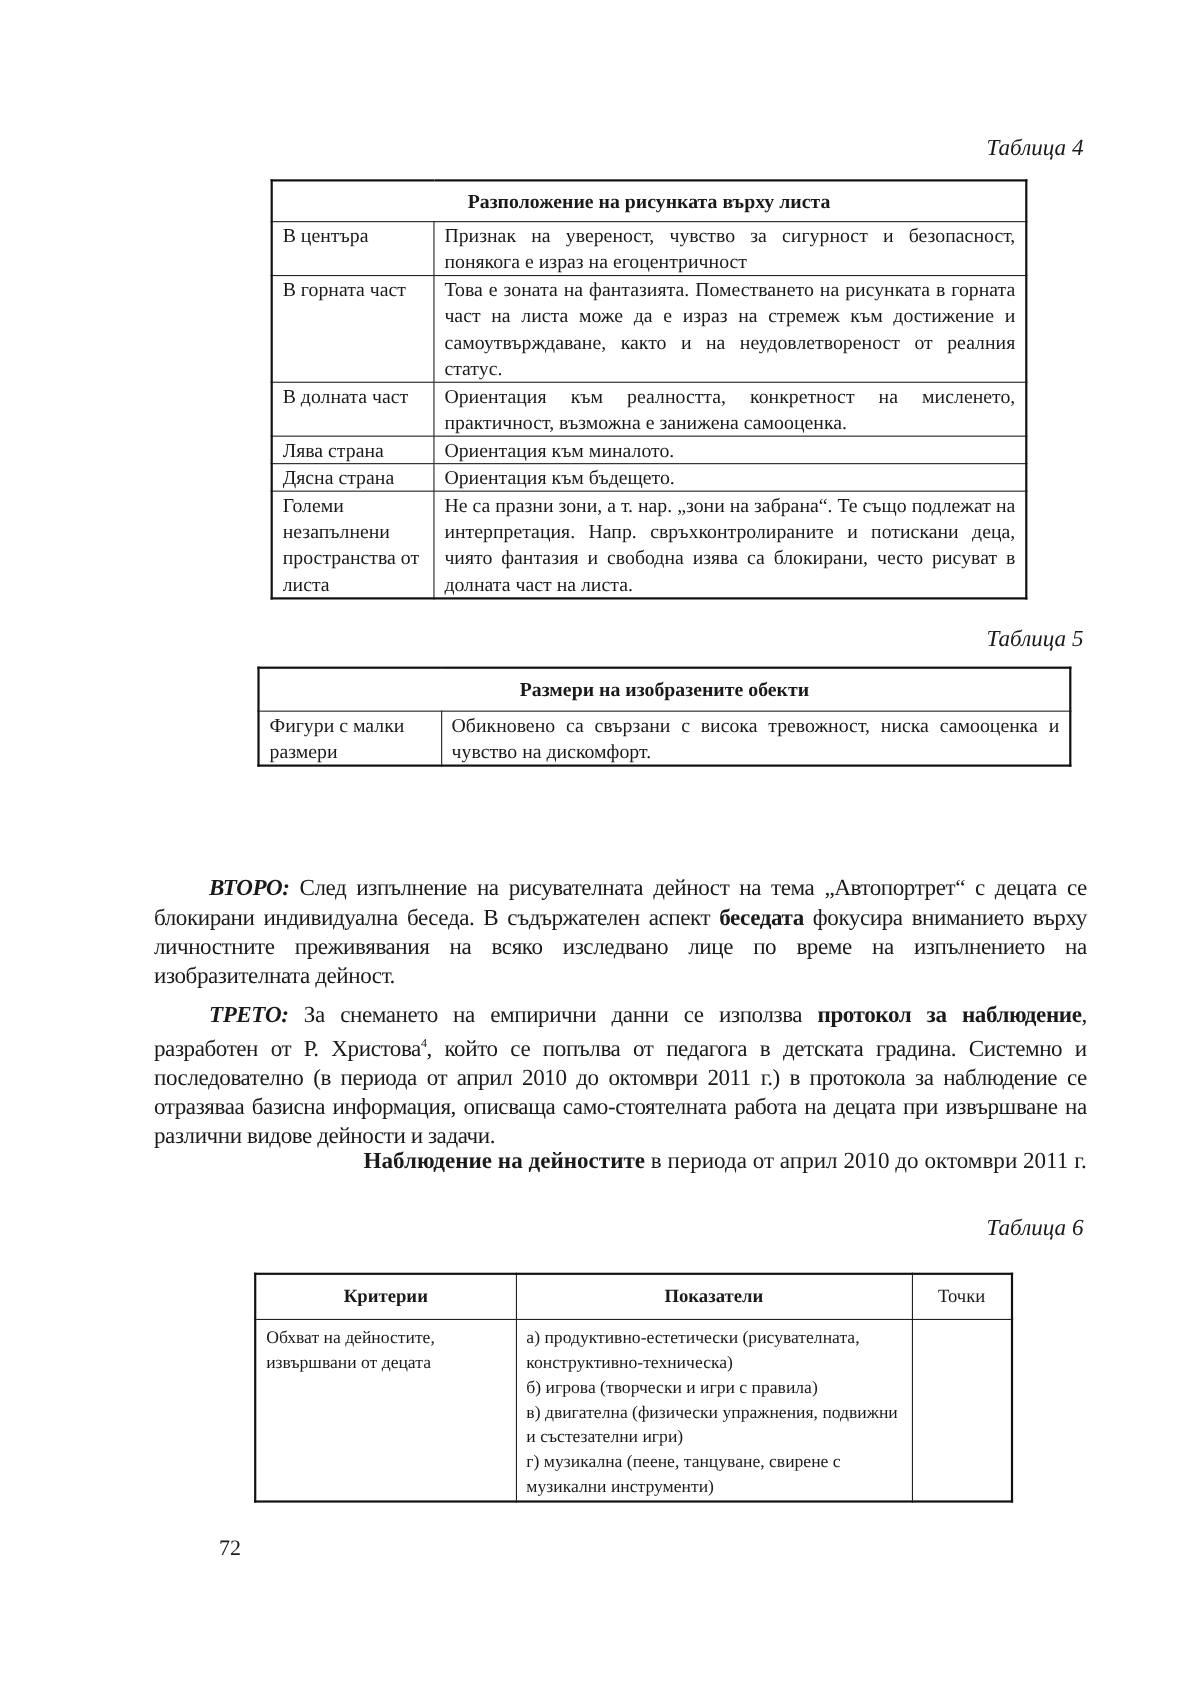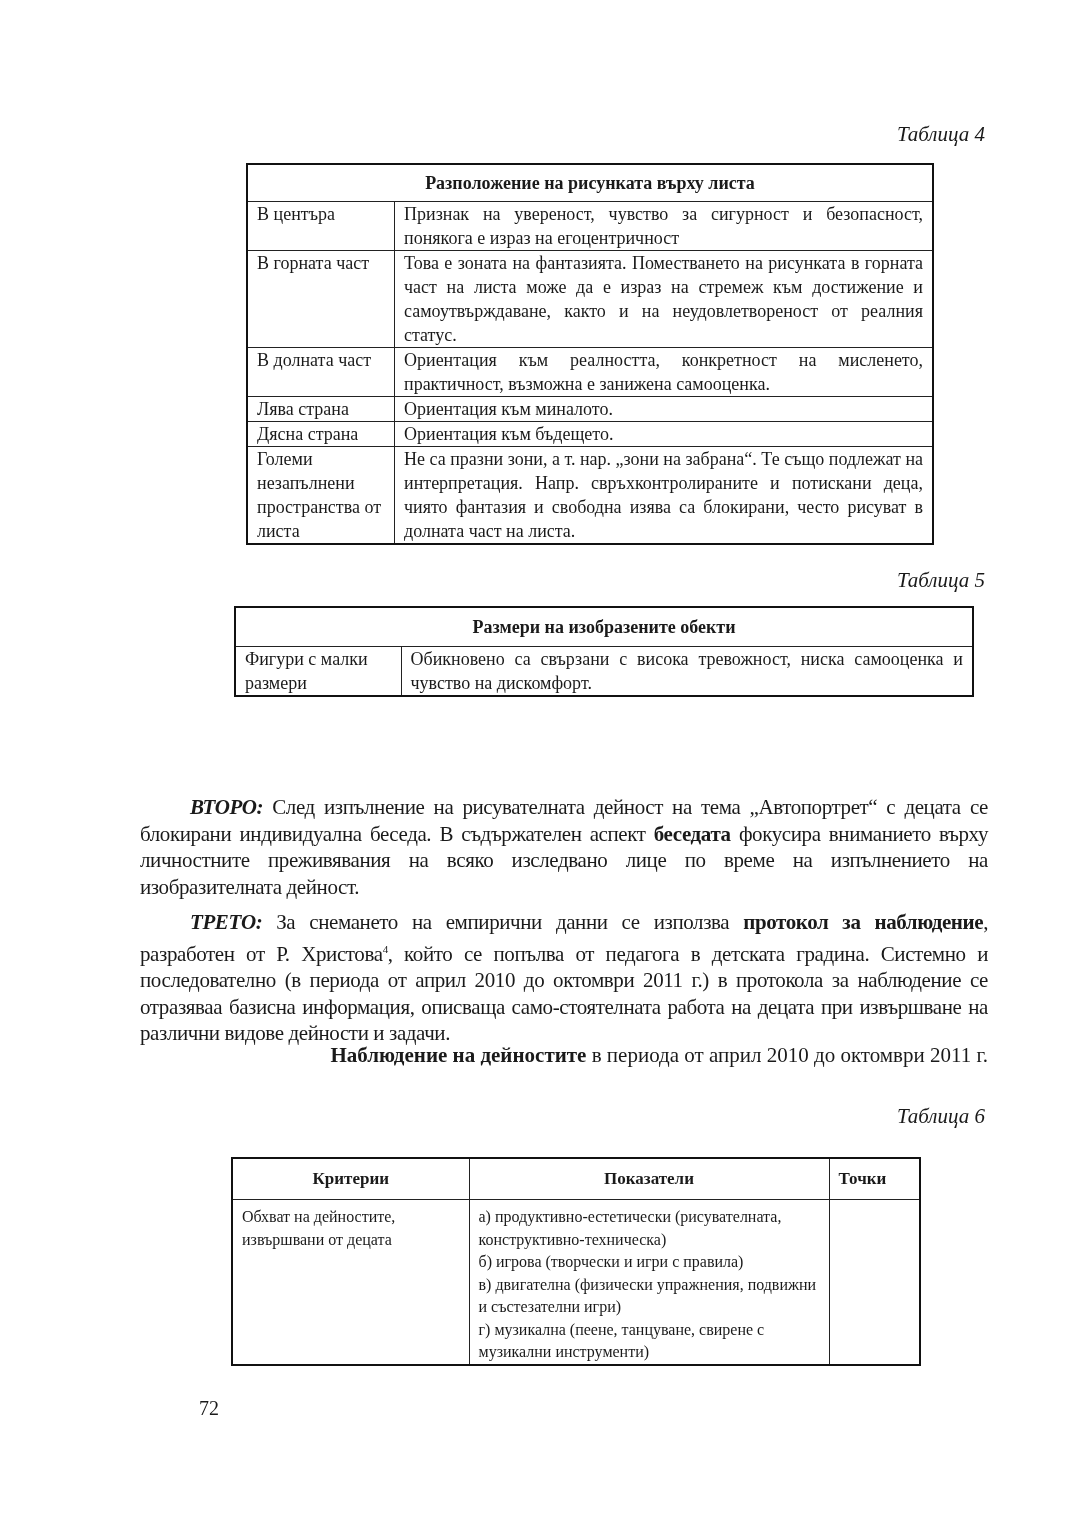--- a/index.html
+++ b/index.html
@@ -103,21 +103,21 @@
 <table class="t t6 outer" style="left:231px; top:1157px; width:690px;">
   <colgroup>
       <col style="width:237px">
       <col style="width:360px">
       <col>
     </colgroup>
   <tbody>
       <tr>
     <th>Критерии</th>
     <th>Показатели</th>
-    <th style="font-weight:bold; text-align:left">Точки</th>
+    <th style="font-weight:normal; text-align:center">Точки</th>
   </tr>
   <tr>
     <td style="padding-top:6px">Обхват на дейностите, извършвани от децата</td>
     <td style="padding-top:6px">
       <div>а) продуктивно-естетически (рисувателната, конструктивно-техническа)</div>
       <div>б) игрова (творчески и игри с правила)</div>
       <div>в) двигателна (физически упражнения, подвижни и състезателни игри)</div>
       <div>г) музикална (пеене, танцуване, свирене с музикални инструменти)</div>
     </td>
     <td></td>

